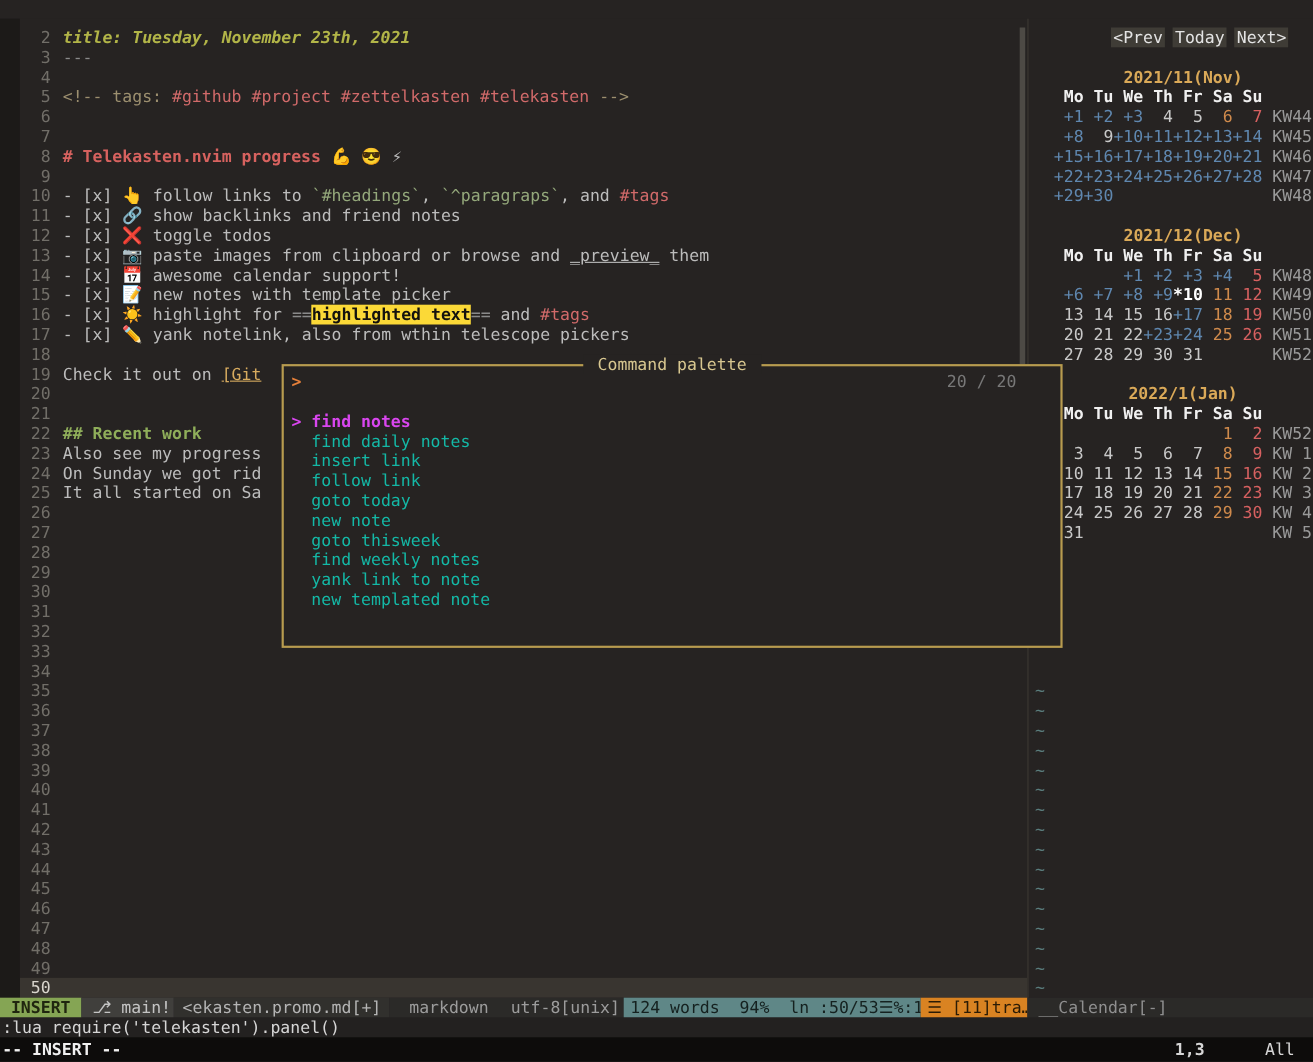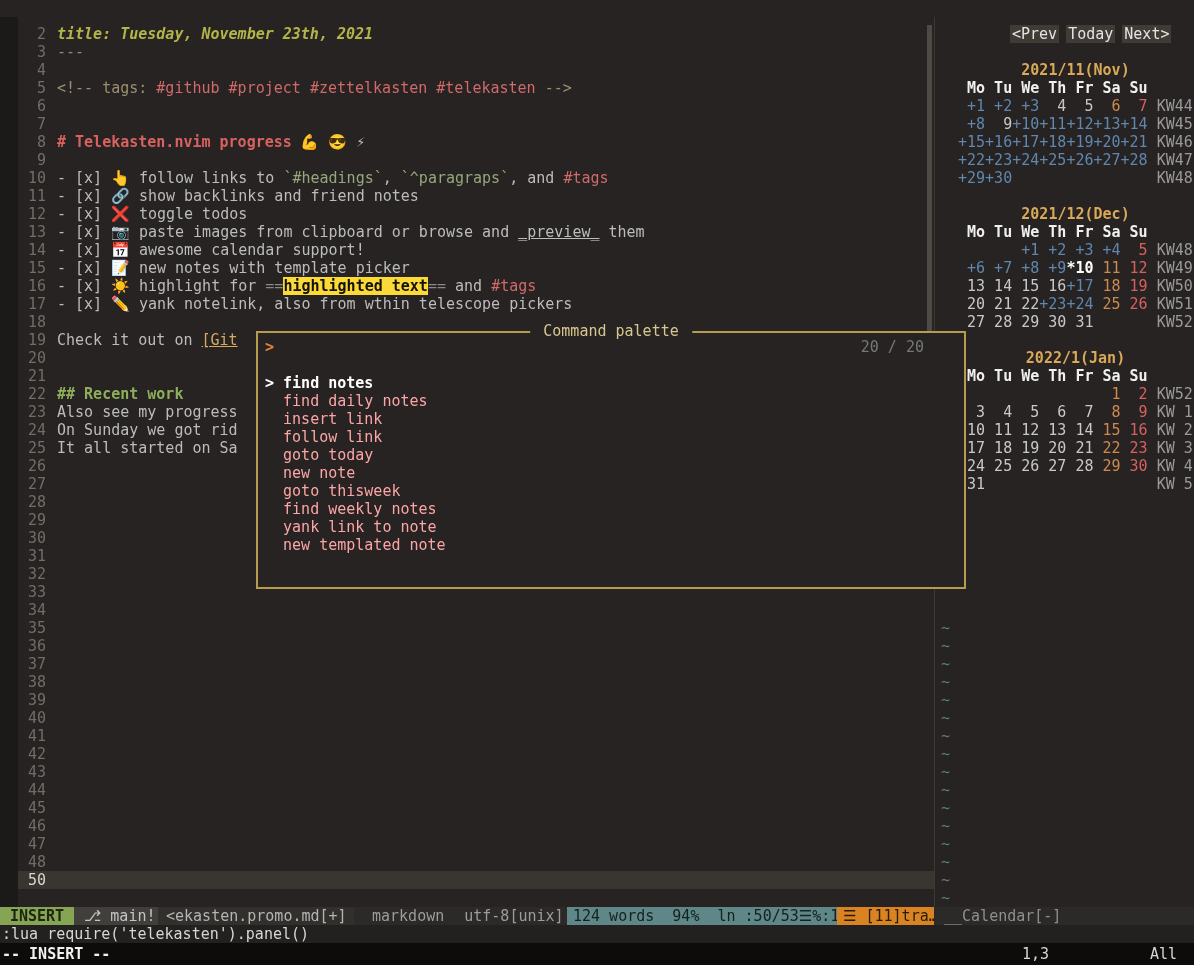--- a/index.html
+++ b/index.html
@@ -64,38 +64,38 @@
     background:#262322; border:2px solid #b79b4f; z-index:20;margin-left:16px;
   }
   #pal-title {
     position:absolute; top:-11px; left:50%; transform:translateX(-50%);
     background:#262322; color:#d8c790; padding:0 4px; white-space:pre;
   }
   #pal-prompt { position:relative; height:18px; margin-top:5px; padding-left:7px; }
   #pal-prompt-sign { color:#e6803a; font-weight:bold; }
   #pal-counter { position:absolute; right:40px; top:0; color:#787878; }
   #pal-items { margin-top:18px; }
-  .pal-item { height:18px; white-space:pre; padding-left:7px; color:#fca5a5; }
-  .pal-item.sel { color:#ffffff; font-weight:bold; }
+  .pal-item { height:18px; white-space:pre; padding-left:7px; color:#14b8a6; }
+  .pal-item.sel { color:#d946ef; font-weight:bold; }
   
   #statusline { position:absolute; top:907px; left:0; width:1194px; height:18px; display:flex; }
   .sl-seg { height:18px; line-height:18px; white-space:pre; overflow:hidden; }
   #sl-mode   { width:74px;  background:#85a554; color:#20260f; font-weight:bold; text-align:center; }
   #sl-branch { width:84px;  background:#403f3c; color:#c4c4c4; padding-left:10px; }
   #sl-file   { width:196px; background:#31302d; color:#b4b4b4; padding-left:8px; }
   #sl-mid    { width:213px; background:#2b2a28; color:#9c9c9c; display:flex; padding-left:18px; }
   #sl-mid span + span { margin-left:20px; }
   #sl-stats  { width:270px; background:#5f8787; color:#15211f; padding-left:6px; }
   #sl-alert  { width:97px;  background:#d98322; color:#2a1b05; padding-left:6px; }
   #sl-panel  { flex:1; background:#2b2a28; color:#8f8f8f; padding-left:10px; }
   
   #cmdline { position:absolute; top:925px; left:0; width:1194px; height:18px; background:#232120; color:#d6d6d6; padding-left:2px; white-space:pre; }
   #modeline { position:absolute; top:943px; left:0; width:1194px; height:22px; background:#0d0c0b; line-height:22px; }
   #ml-mode { position:absolute; left:2px; color:#f0f0f0; font-weight:bold; white-space:pre; }
-  #ml-ruler { position:absolute; left:1022px; color:#d6d6d6; }
+  #ml-ruler { position:absolute; left:1068px; color:#d6d6d6;font-weight:bold; }
   #ml-scroll { position:absolute; left:1150px; color:#d6d6d6; }
 </style>
 </head>
 <body>
 
 <div id="screen">
 
 
   <div id="main">
     <div id="gutter-strip"></div>
@@ -279,20 +279,24 @@
         <div class="erow">
           <span class="lnum">46</span>
           <span class="ltext"></span>
         </div>
         <div class="erow">
           <span class="lnum">47</span>
           <span class="ltext"></span>
         </div>
         <div class="erow">
           <span class="lnum">48</span>
+          <span class="ltext"></span>
+        </div>
+        <div class="erow">
+          <span class="lnum">49</span>
           <span class="ltext"></span>
         </div>
         <div class="erow cur">
           <span class="lnum">50</span>
           <span class="ltext"></span>
         </div>
       </div>
     <div id="scrollbar"></div>
   </div>
 

